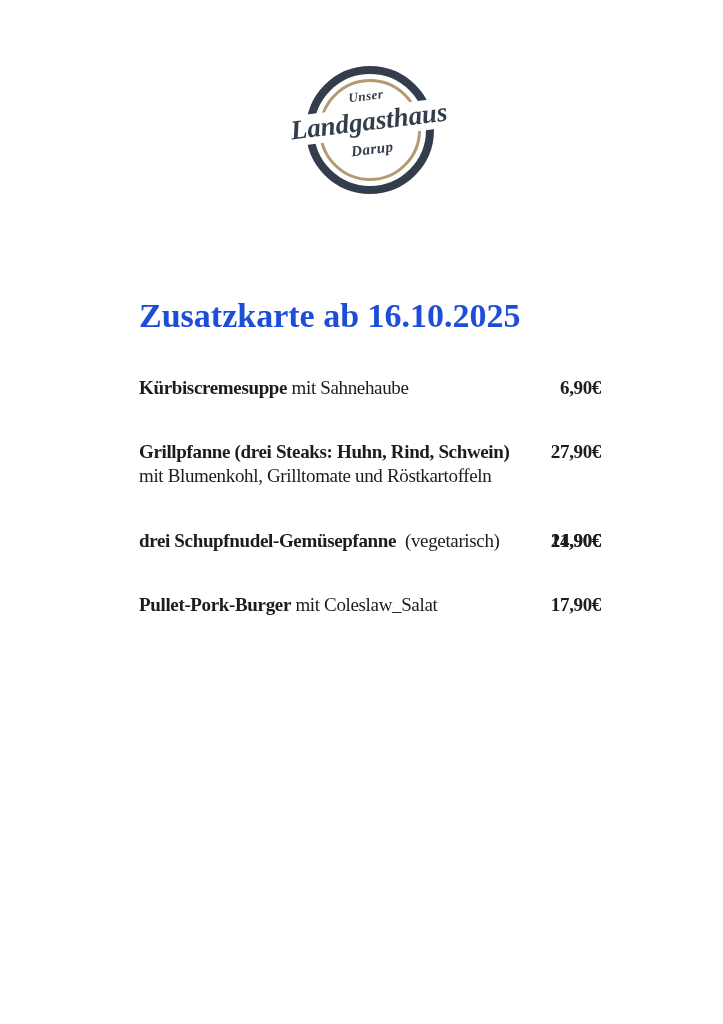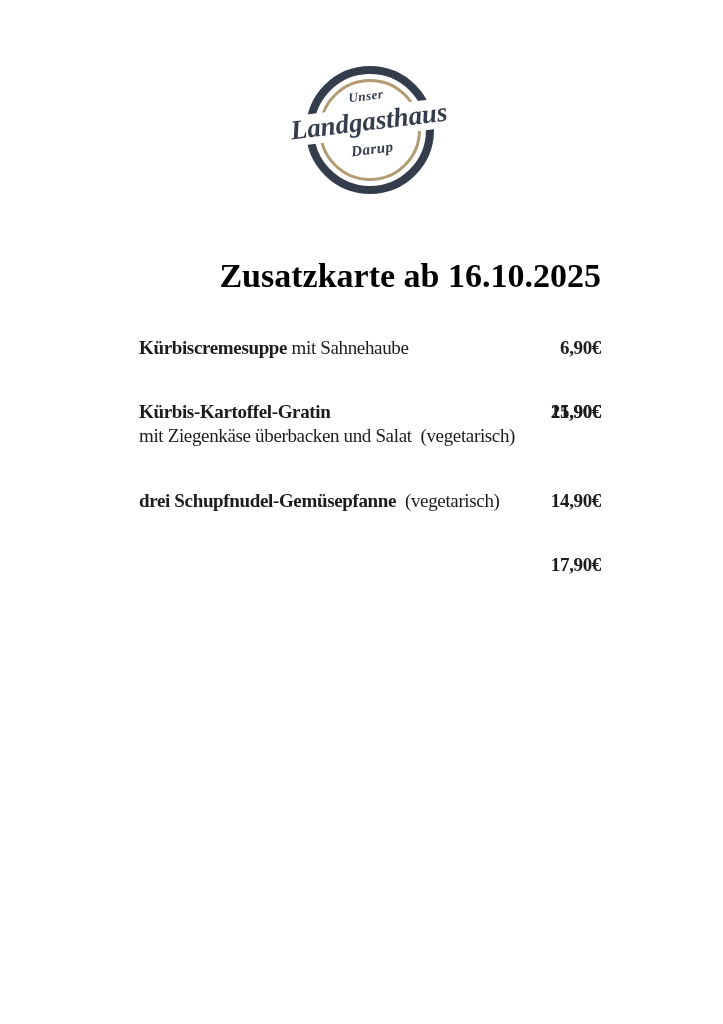--- a/index.html
+++ b/index.html
@@ -63,25 +63,25 @@
   .logo-bottom {
     position: absolute;
     top: 67px; left: 0; right: 0;
     text-align: center;
     font-size: 15px;
     letter-spacing: 0.5px;
   }
 
   
   .page-title {
-    margin-top: 60px;
-    text-align: right;
+    margin-top: 100px;
+    text-align: left;
     font-size: 34px;
     font-weight: bold;
-    color: #000000;
+    color: #1d4ed8;
     line-height: 1.3;
   }
 
   
   .menu {
     margin-top: 38px;
     font-size: 19px;
     line-height: 1.27;
     letter-spacing: -0.35px;
   }
@@ -123,36 +123,37 @@
     <div class="page-title">Zusatzkarte ab 16.10.2025</div>
 
     <div class="menu">
 
       <div class="menu-item">
         <div class="item-line"><span class="item-name">Kürbiscremesuppe</span><span class="item-mid"> mit Sahnehaube</span><span class="item-underline"></span><span class="item-tail"></span></div>
         <div class="item-desc"></div>
         <div class="item-price">6,90€</div>
       </div>
 
+      <div class="menu-item">
+        <div class="item-line"><span class="item-name">Grillpfanne (drei Steaks: Huhn, Rind, Schwein)</span><span class="item-mid"></span><span class="item-underline"></span><span class="item-tail"></span></div>
+        <div class="item-desc">mit Blumenkohl, Grilltomate und Röstkartoffeln</div>
+        <div class="item-price">27,90€</div>
+      </div>
 
       <div class="menu-item">
         <div class="item-price">21,90€</div>
       </div>
 
-      <div class="menu-item">
-        <div class="item-line"><span class="item-name">Kürbis-Kartoffel-Gratin</span><span class="item-mid"></span><span class="item-underline"></span><span class="item-tail"></span></div>
-        <div class="item-desc">mit Ziegenkäse überbacken und Salat  (vegetarisch)</div>
-        <div class="item-price">15,90€</div>
-      </div>
 
       <div class="menu-item">
         <div class="item-line"><span class="item-name">drei Schupfnudel-Gemüsepfanne</span><span class="item-mid">  (vegetarisch)</span><span class="item-underline"></span><span class="item-tail"></span></div>
         <div class="item-desc"></div>
         <div class="item-price">14,90€</div>
       </div>
 
       <div class="menu-item">
+        <div class="item-line"><span class="item-name">Pullet-Pork-Burger</span><span class="item-mid"> mit Coleslaw_Salat</span><span class="item-underline"></span><span class="item-tail"></span></div>
         <div class="item-price">17,90€</div>
       </div>
 
     </div>
   </div>
 </div>
 
 </body></html>

